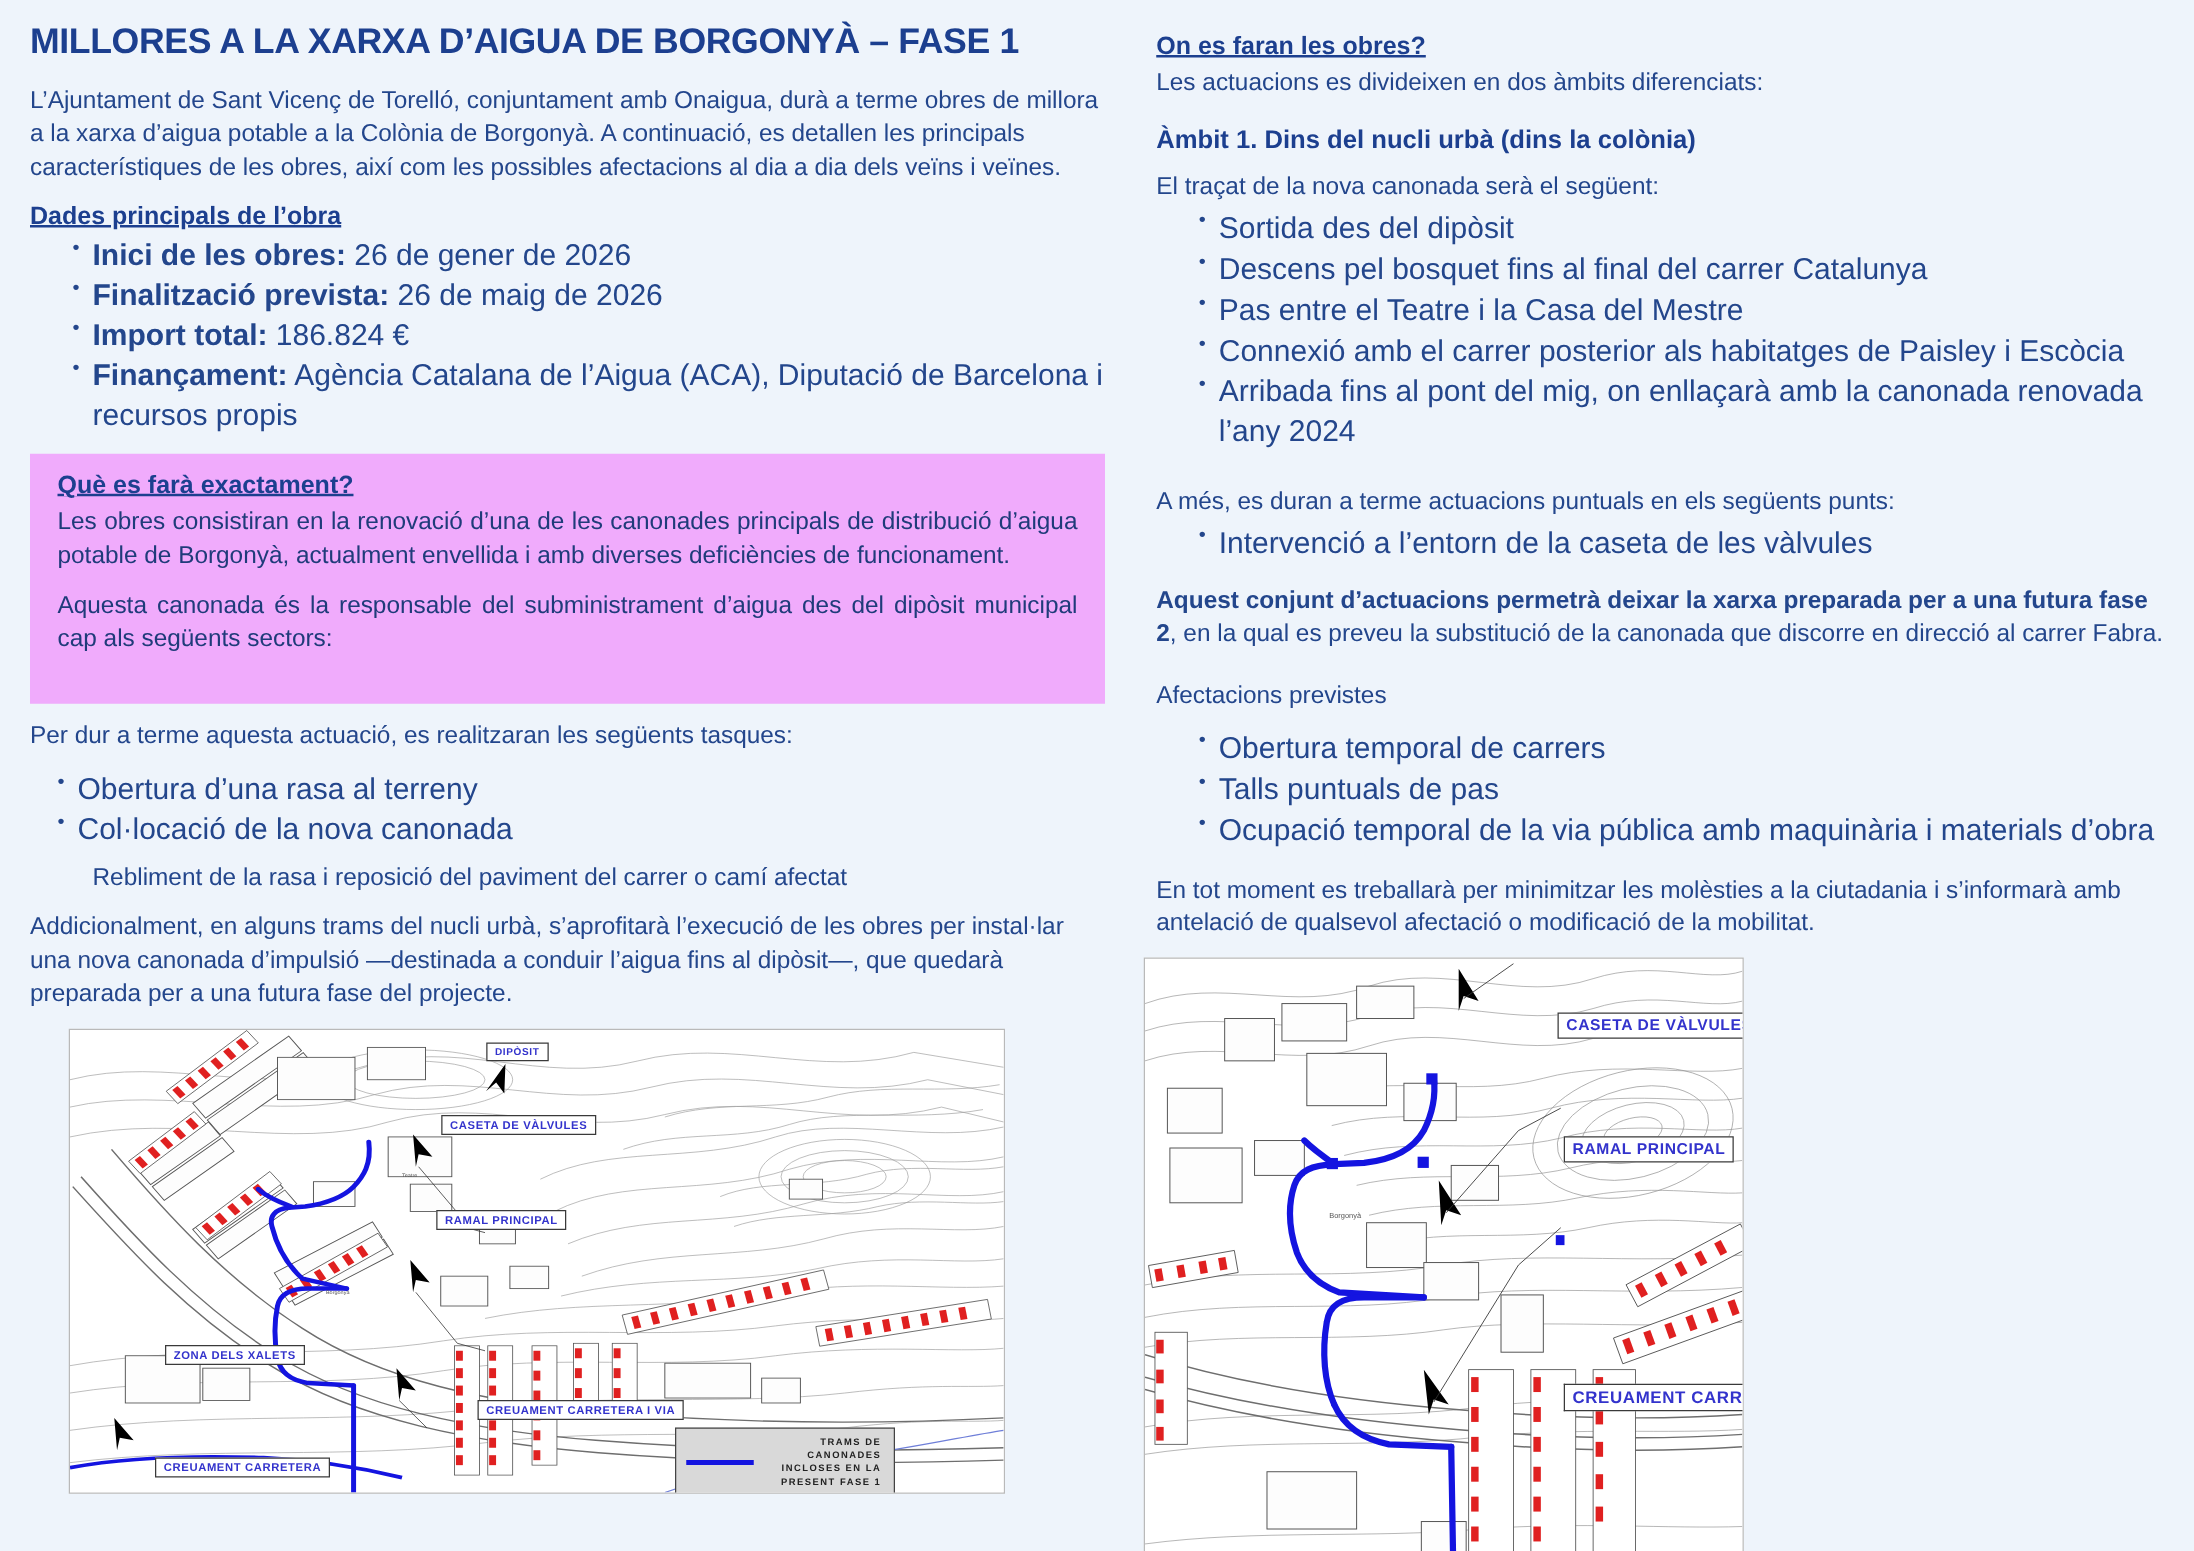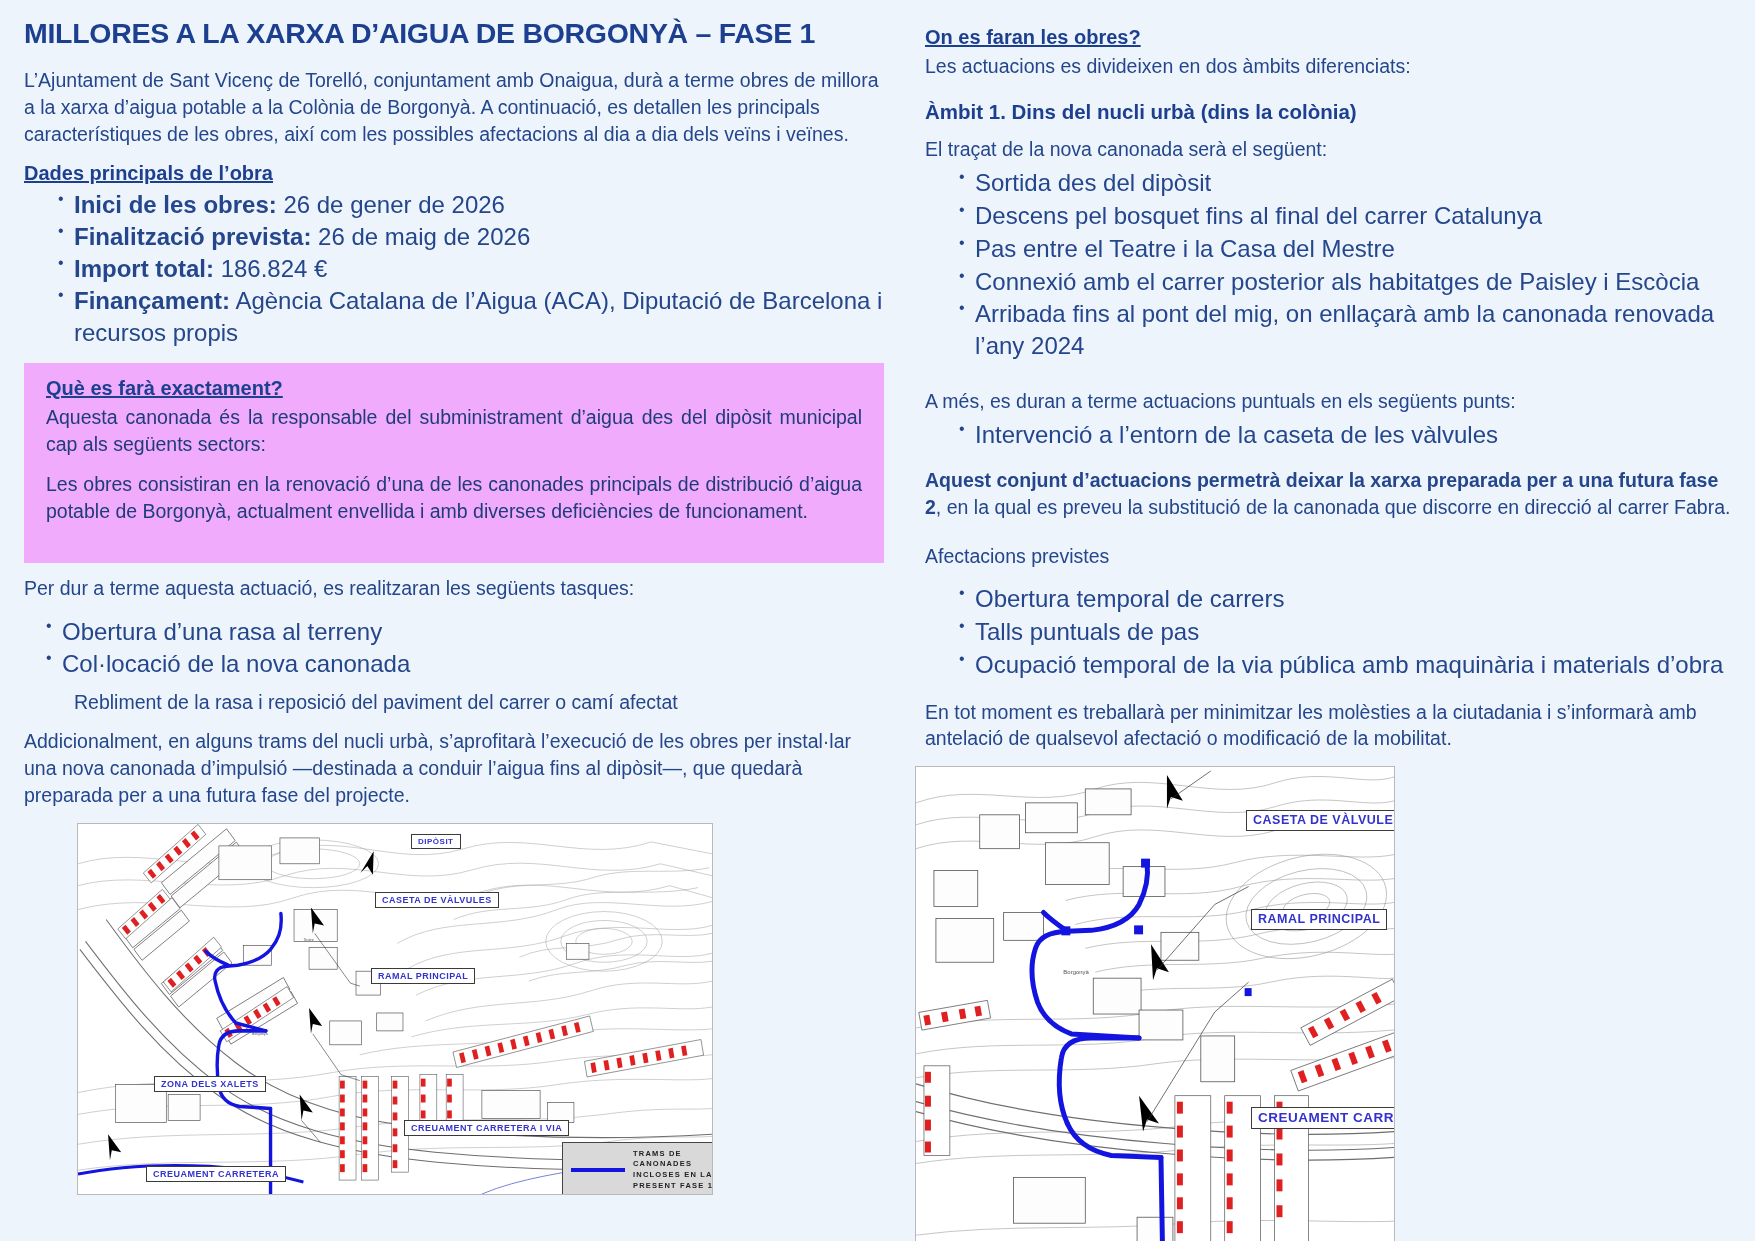--- a/index.html
+++ b/index.html
@@ -96,21 +96,21 @@
     padding-left: 50px;
     margin: 0 0 12px 0;
   }
   
   .map-wrap {
     position: relative;
     background: #ffffff;
     border: 1px solid #b9b9b9;
     overflow: hidden;
   }
-  #map-left-wrap { width: 636px; height: 372px; margin: 8px 0 0 53px; text-decoration: underline; }
+  #map-left-wrap { width: 749px; height: 372px; margin: 8px 0 0 31px; text-decoration: underline; }
   #map-right-wrap { width: 480px; height: 510px; margin: 10px 0 0 0; position: relative; left: -10px; }
   .map-svg { display: block; width: 100%; height: 100%; }
   .maplabel {
     position: absolute;
     background: #ffffff;
     border: 1px solid #3a3a3a;
     color: #3333cc;
     font-family: "Liberation Sans", sans-serif;
     font-weight: bold;
     letter-spacing: 0.5px;
@@ -166,22 +166,22 @@
         <span>186.824 €</span>
       </li>
       <li>
         <span class="b">Finançament:</span>
         <span>Agència Catalana de l’Aigua (ACA), Diputació de Barcelona i recursos propis</span>
       </li>
     </ul>
 
     <div class="highlight-box">
       <div class="sec-head">Què es farà exactament?</div>
+      <p class="para justify">Les obres consistiran en la renovació d’una de les canonades principals de distribució d’aigua potable de Borgonyà, actualment envellida i amb diverses deficiències de funcionament.</p>
       <p class="para justify">Aquesta canonada és la responsable del subministrament d’aigua des del dipòsit municipal cap als següents sectors:</p>
-      <p class="para justify">Les obres consistiran en la renovació d’una de les canonades principals de distribució d’aigua potable de Borgonyà, actualment envellida i amb diverses deficiències de funcionament.</p>
     </div>
 
     <p class="para">Per dur a terme aquesta actuació, es realitzaran les següents tasques:</p>
     <ul class="bul inner tight">
       <li>Obertura d’una rasa al terreny</li>
       <li>Col·locació de la nova canonada</li>
     </ul>
     <div class="nested-note">Rebliment de la rasa i reposició del paviment del carrer o camí afectat</div>
 
     <p class="para">Addicionalment, en alguns trams del nucli urbà, s’aprofitarà l’execució de les obres per instal·lar una nova canonada d’impulsió —destinada a conduir l’aigua fins al dipòsit—, que quedarà preparada per a una futura fase del projecte.</p>
@@ -409,21 +409,21 @@
         </g>
       </svg>
 
       <div class="maplabel" style="left:333px; top:10px; font-size:8px;">DIPÒSIT</div>
       <div class="maplabel" style="left:297px; top:68px; font-size:9px;">CASETA DE VÀLVULES</div>
       <div class="maplabel" style="left:293px; top:144px; font-size:9px;">RAMAL PRINCIPAL</div>
       <div class="maplabel" style="left:76px; top:252px; font-size:9px;">ZONA DELS XALETS</div>
       <div class="maplabel" style="left:326px; top:296px; font-size:9px;">CREUAMENT CARRETERA I VIA</div>
       <div class="maplabel" style="left:68px; top:342px; font-size:9px;">CREUAMENT CARRETERA</div>
 
-      <div class="legendbox" style="left:484px; top:318px; width:176px;">
+      <div class="legendbox" style="left:484px; top:318px; width:176px;text-align:right;">
         <span class="legend-line"></span>
         <span class="legend-text">Trams de canonades incloses en la present fase 1</span>
       </div>
     </div>
   </div>
 
   <div class="col-right">
 
     <div class="sec-head">On es faran les obres?</div>
     <p class="para" style="margin-bottom:20px;">Les actuacions es divideixen en dos àmbits diferenciats:</p>

